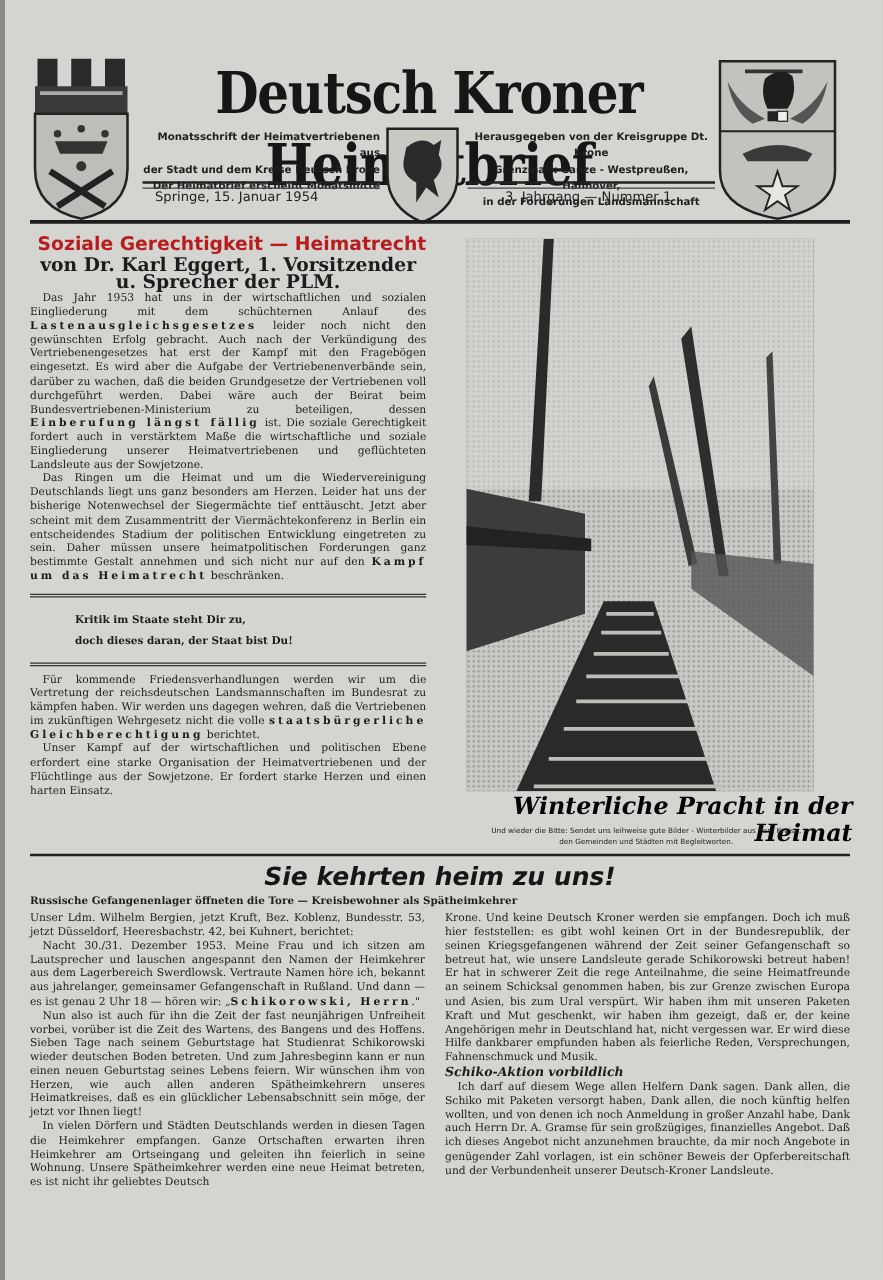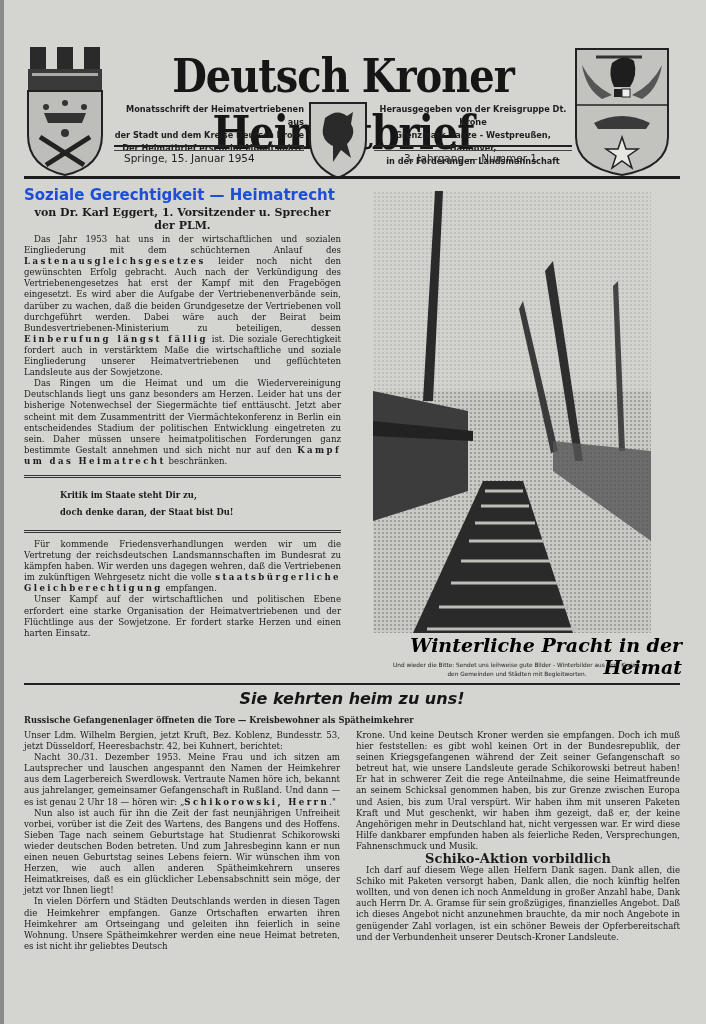--- a/index.html
+++ b/index.html
@@ -32,43 +32,43 @@
   .sub { position:absolute; top:58px; font-family:"DejaVu Sans", sans-serif; font-weight:bold;
     font-size:8.2px; line-height:13px; color:#1e1e1e; }
   .sub-left { left:90px; width:190px; text-align:right; }
   .sub-right { left:350px; width:198px; text-align:center; }
   .hline2 { position:absolute; height:3px; border-top:2px solid #222; border-bottom:1px solid #444; }
   .dateline { position:absolute; top:107px; font-family:"DejaVu Sans", sans-serif; font-size:10.5px; color:#222; }
   .rule-main { position:absolute; left:24px; top:176px; width:656px; height:3px; background:#1d1d1d; }
 
   
   .col-left { position:absolute; left:24px; top:185px; width:317px; }
-  .headline { font-family:"DejaVu Sans", sans-serif; font-weight:bold; font-size:15px; text-align:left; margin:0; line-height:20px; color:#1d4ed8; }
-  .byline { font-size:11px; font-weight:bold; text-align:center; line-height:13px; margin:1px 0 2px 0; }
+  .headline { font-family:"DejaVu Sans", sans-serif; font-weight:bold; font-size:15px; text-align:right; margin:0; line-height:20px; color:#b91c1c; }
+  .byline { font-size:15px; font-weight:bold; text-align:center; line-height:13px; margin:1px 0 2px 0; }
   .body-text { font-size:8.6px; line-height:11.1px; text-align:justify; margin:0; }
   .body-text p { margin:0; text-indent:10px; }
   .spaced { letter-spacing:2.4px; font-weight:bold; }
   .quote-box { margin:8px 0 6px 0; border-top:3px double #333; border-bottom:3px double #333; padding:9px 0 9px 36px; }
   .quote-box div { font-size:8.4px; font-weight:bold; line-height:17px; }
 
   
   .photo-wrap { position:absolute; left:373px; top:191px; width:278px; height:442px; background:#9a9a97; overflow:hidden; }
   .caption-title { position:absolute; left:352px; top:634px; width:330px; text-align:right;
     font-family:"DejaVu Serif", serif; font-style:italic; font-weight:bold; font-size:19px; color:#000000; }
   .caption-text { position:absolute; left:352px; top:661px; width:330px; text-align:center;
     font-family:"DejaVu Sans", sans-serif; font-size:5.8px; line-height:9px; color:#222; }
 
   .rule-mid { position:absolute; left:24px; top:683px; width:656px; height:2px; background:#222; }
   .section-title { position:absolute; left:24px; top:689px; width:656px; text-align:center;
-    font-family:"DejaVu Sans", sans-serif; font-style:italic; font-weight:bold; font-size:16px; color:#161616; }
+    font-family:"DejaVu Sans", sans-serif; font-style:italic; font-weight:bold; font-size:20px; color:#161616; }
   .section-sub { position:absolute; left:24px; top:715px; width:656px; text-align:left;
     font-size:8.3px; font-weight:bold; color:#1e1e1e; }
   .col-b1 { position:absolute; left:24px; top:730px; width:316px; }
   .col-b2 { position:absolute; left:356px; top:730px; width:324px; }
-  .subhead { font-size:13px; font-weight:bold; text-align:center; line-height:12px; margin:1px 0 0 0; }
+  .subhead { font-size:10px; font-weight:bold; line-height:12px; margin:1px 0 0 0;font-style:italic; }
   .noindent { text-indent:0 !important; }
 </style>
 </head>
 <body>
 
 <div class="left-edge"></div>
 <div class="page"></div>
 
 <div class="masthead">
   <svg class="crest crest-left" viewBox="0 0 82 132">
@@ -126,24 +126,24 @@
 
 <div class="col-left">
   <h1 class="headline">Soziale Gerechtigkeit — Heimatrecht</h1>
   <div class="byline">von Dr. Karl Eggert, 1. Vorsitzender u. Sprecher der PLM.</div>
   <div class="body-text">
     <p><span>Das Jahr 1953 hat uns in der wirtschaftlichen und sozialen Eingliederung mit dem schüchternen Anlauf des </span><span class="spaced">Lastenausgleichsgesetzes</span><span> leider noch nicht den gewünschten Erfolg gebracht. Auch nach der Verkündigung des Vertriebenengesetzes hat erst der Kampf mit den Fragebögen eingesetzt. Es wird aber die Aufgabe der Vertriebenenverbände sein, darüber zu wachen, daß die beiden Grundgesetze der Vertriebenen voll durchgeführt werden. Dabei wäre auch der Beirat beim Bundesvertriebenen-Ministerium zu beteiligen, dessen </span><span class="spaced">Einberufung längst fällig</span><span> ist. Die soziale Gerechtigkeit fordert auch in verstärktem Maße die wirtschaftliche und soziale Eingliederung unserer Heimatvertriebenen und geflüchteten Landsleute aus der Sowjetzone.</span></p>
     <p><span>Das Ringen um die Heimat und um die Wiedervereinigung Deutschlands liegt uns ganz besonders am Herzen. Leider hat uns der bisherige Notenwechsel der Siegermächte tief enttäuscht. Jetzt aber scheint mit dem Zusammentritt der Viermächtekonferenz in Berlin ein entscheidendes Stadium der politischen Entwicklung eingetreten zu sein. Daher müssen unsere heimatpolitischen Forderungen ganz bestimmte Gestalt annehmen und sich nicht nur auf den </span><span class="spaced">Kampf um das Heimatrecht</span><span> beschränken.</span></p>
   </div>
   <div class="quote-box">
     <div>Kritik im Staate steht Dir zu,</div>
-    <div>doch denke daran, der Staat bist Du!</div>
+    <div>doch dieses daran, der Staat bist Du!</div>
   </div>
   <div class="body-text">
-    <p><span>Für kommende Friedensverhandlungen werden wir um die Vertretung der reichsdeutschen Landsmannschaften im Bundesrat zu kämpfen haben. Wir werden uns dagegen wehren, daß die Vertriebenen im zukünftigen Wehrgesetz nicht die volle </span><span class="spaced">staatsbürgerliche Gleichberechtigung</span><span> empfangen.</span></p>
+    <p><span>Für kommende Friedensverhandlungen werden wir um die Vertretung der reichsdeutschen Landsmannschaften im Bundesrat zu kämpfen haben. Wir werden uns dagegen wehren, daß die Vertriebenen im zukünftigen Wehrgesetz nicht die volle </span><span class="spaced">staatsbürgerliche Gleichberechtigung</span><span> berichtet.</span></p>
     <p>Unser Kampf auf der wirtschaftlichen und politischen Ebene erfordert eine starke Organisation der Heimatvertriebenen und der Flüchtlinge aus der Sowjetzone. Er fordert starke Herzen und einen harten Einsatz.</p>
   </div>
 </div>
 
 <div class="photo-wrap">
   <svg width="278" height="442" viewBox="0 0 278 442">
     <defs>
       <pattern id="ht" width="4" height="4" patternUnits="userSpaceOnUse">
         <rect width="4" height="4" fill="#c9c9c6"></rect>
           <circle cx="2" cy="2" r="0.9" fill="#8a8a87"></circle>

